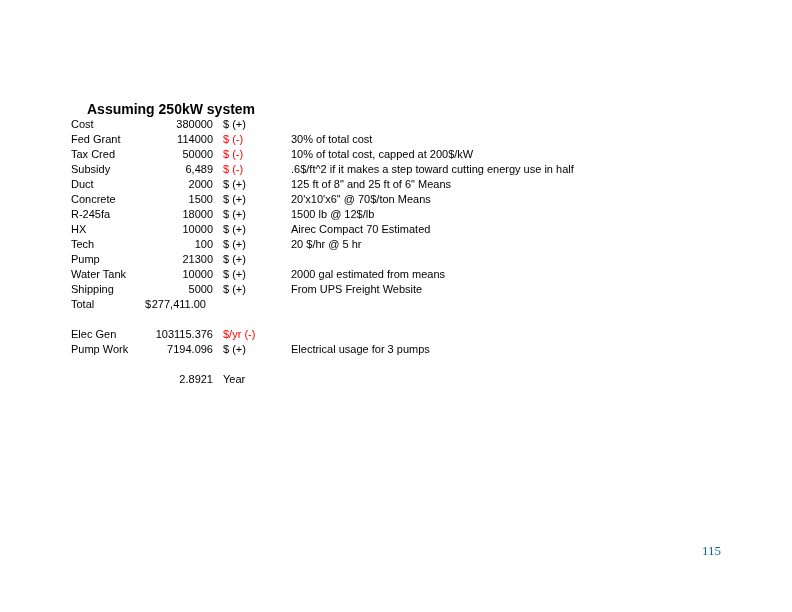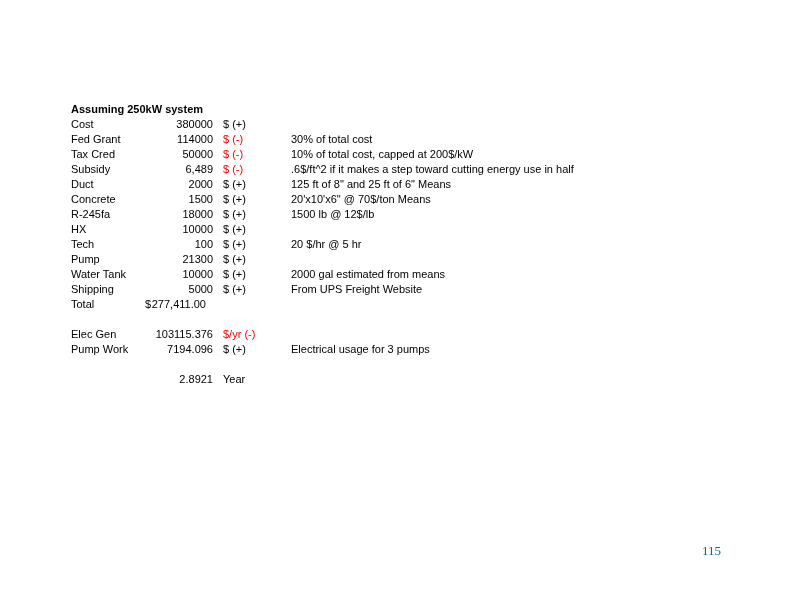--- a/index.html
+++ b/index.html
@@ -4,21 +4,21 @@
 <style>
   html,body{margin:0;padding:0;}
   body{
     width:792px;height:612px;position:relative;background:#ffffff;
     font-family:"Liberation Sans","DejaVu Sans",sans-serif;
     color:#000;overflow:hidden;
   }
   .sheet{position:absolute;left:71px;top:102px;width:650px;}
   .row{display:flex;height:15px;line-height:15px;font-size:11px;white-space:nowrap;}
   .spacer{height:15px;}
-  .heading{font-weight:bold;font-size:11px;height:15px;line-height:15px;}
+  .heading{font-weight:bold;font-size:14px;height:15px;line-height:15px;margin-left:16px;}
   .c-label{width:74px;flex:0 0 74px;}
   .c-value{width:68px;flex:0 0 68px;text-align:right;}
   .c-unit{width:68px;flex:0 0 68px;margin-left:10px;}
   .c-note{flex:1 1 auto;}
   .bold{font-weight:normal;}
   .neg{color:var(--neg,#ff0000);}
   .total-value{display:flex;justify-content:space-between;box-sizing:border-box;padding-right:7px;text-align:left;}
   .page-number{
     position:absolute;left:702px;top:543px;
     font-family:"Liberation Serif","DejaVu Serif",serif;
@@ -80,20 +80,21 @@
         <span class="c-label">R-245fa</span>
         <span class="c-value">18000</span>
         <span class="c-unit">$ (+)</span>
         <span class="c-note">1500 lb @ 12$/lb</span>
       </div>
 
       <div class="row">
         <span class="c-label">HX</span>
         <span class="c-value">10000</span>
         <span class="c-unit">$ (+)</span>
+        <span class="c-note">Airec Compact 70 Estimated</span>
       </div>
 
       <div class="row">
         <span class="c-label">Tech</span>
         <span class="c-value">100</span>
         <span class="c-unit">$ (+)</span>
         <span class="c-note">20 $/hr @ 5 hr</span>
       </div>
 
       <div class="row">

